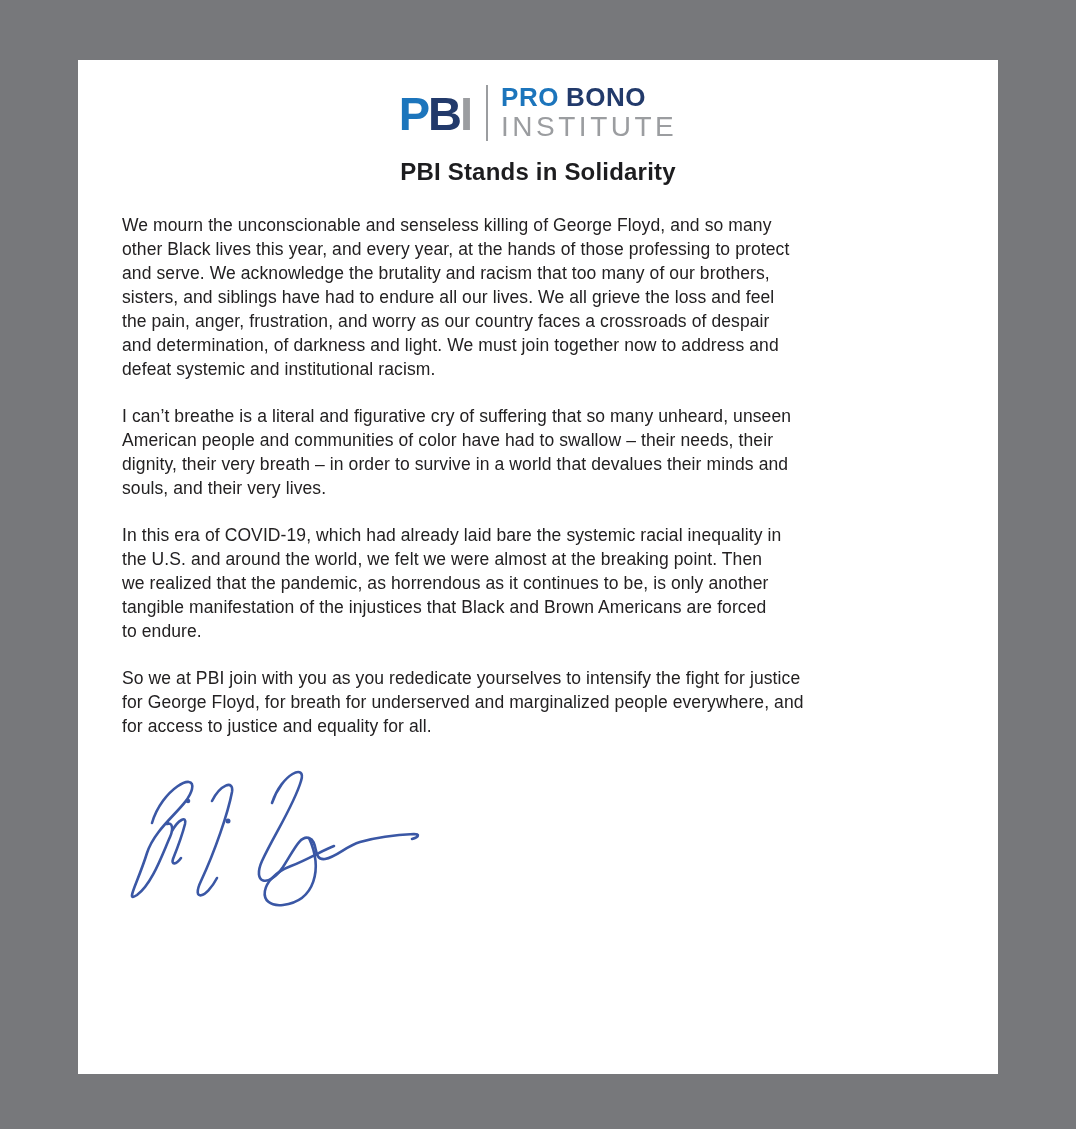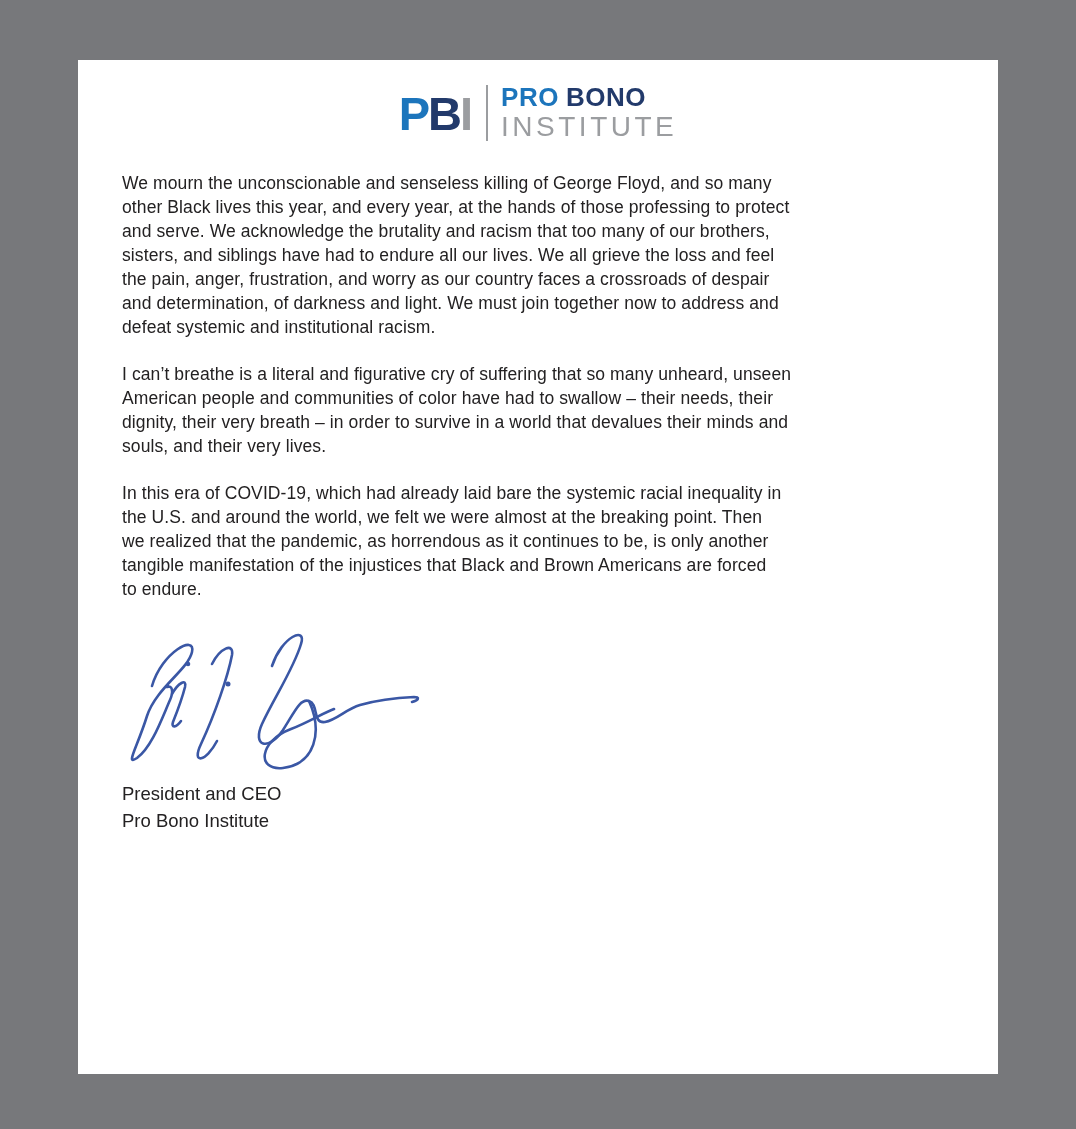--- a/index.html
+++ b/index.html
@@ -115,38 +115,42 @@
       <div class="logo-divider"></div>
       <div class="logo-words">
         <div class="words-top">
           <span class="c-lightblue">PRO</span>
           <span class="c-darkblue">BONO</span>
         </div>
         <div class="words-bottom c-gray">INSTITUTE</div>
       </div>
     </header>
 
+    <h1 class="page-title">PBI Stands in Solidarity</h1>
 
     <div class="letter-body">
       <p>We mourn the unconscionable and senseless killing of George Floyd, and so many
 other Black lives this year, and every year, at the hands of those professing to protect
 and serve. We acknowledge the brutality and racism that too many of our brothers,
 sisters, and siblings have had to endure all our lives. We all grieve the loss and feel
 the pain, anger, frustration, and worry as our country faces a crossroads of despair
 and determination, of darkness and light. We must join together now to address and
 defeat systemic and institutional racism.</p>
       <p>I can’t breathe is a literal and figurative cry of suffering that so many unheard, unseen
 American people and communities of color have had to swallow – their needs, their
 dignity, their very breath – in order to survive in a world that devalues their minds and
 souls, and their very lives.</p>
       <p>In this era of COVID-19, which had already laid bare the systemic racial inequality in
 the U.S. and around the world, we felt we were almost at the breaking point. Then
 we realized that the pandemic, as horrendous as it continues to be, is only another
 tangible manifestation of the injustices that Black and Brown Americans are forced
 to endure.</p>
+      <p>So we at PBI join with you as you rededicate yourselves to intensify the fight for justice
+for George Floyd, for breath for underserved and marginalized people everywhere, and
+for access to justice and equality for all.</p>
     </div>
 
     <div class="signature-wrap">
       <svg width="310" height="150" viewBox="0 0 310 150" fill="none" xmlns="http://www.w3.org/2000/svg">
         <g stroke="#3a57a5" stroke-width="2.6" stroke-linecap="round" stroke-linejoin="round" fill="none">
 
           <path d="M30,62 C40,28 74,10 70,28 C66,46 34,64 25,92 C15,124 3,142 15,134 C30,123 40,94 48,76 C52,67 50,61 45,63"></path>
 
           <path d="M50,70 C56,59 65,54 63,63 C60,75 55,88 51,98 C49,104 54,104 59,97"></path>
 
@@ -156,19 +160,15 @@
 
           <circle cx="106" cy="60" r="2.5" fill="#3a57a5" stroke="none"></circle>
 
           <path d="M150,42 C160,12 185,2 179,20 C172,44 152,74 140,100 C130,122 146,128 161,106 C172,89 178,74 187,77 C197,80 190,100 203,98 C215,96 224,85 238,81 C252,77 270,74 292,73 C298,73 297,76 290,78"></path>
 
           <path d="M187,77 C201,108 193,140 161,144 C134,147 137,117 169,105 C187,98 201,89 212,85"></path>
         </g>
       </svg>
     </div>
 
-    <div class="sig-block">
-      <div>President and CEO</div>
-      <div>Pro Bono Institute</div>
-    </div>
 
   </div>
 </div>
 
 </body></html>

